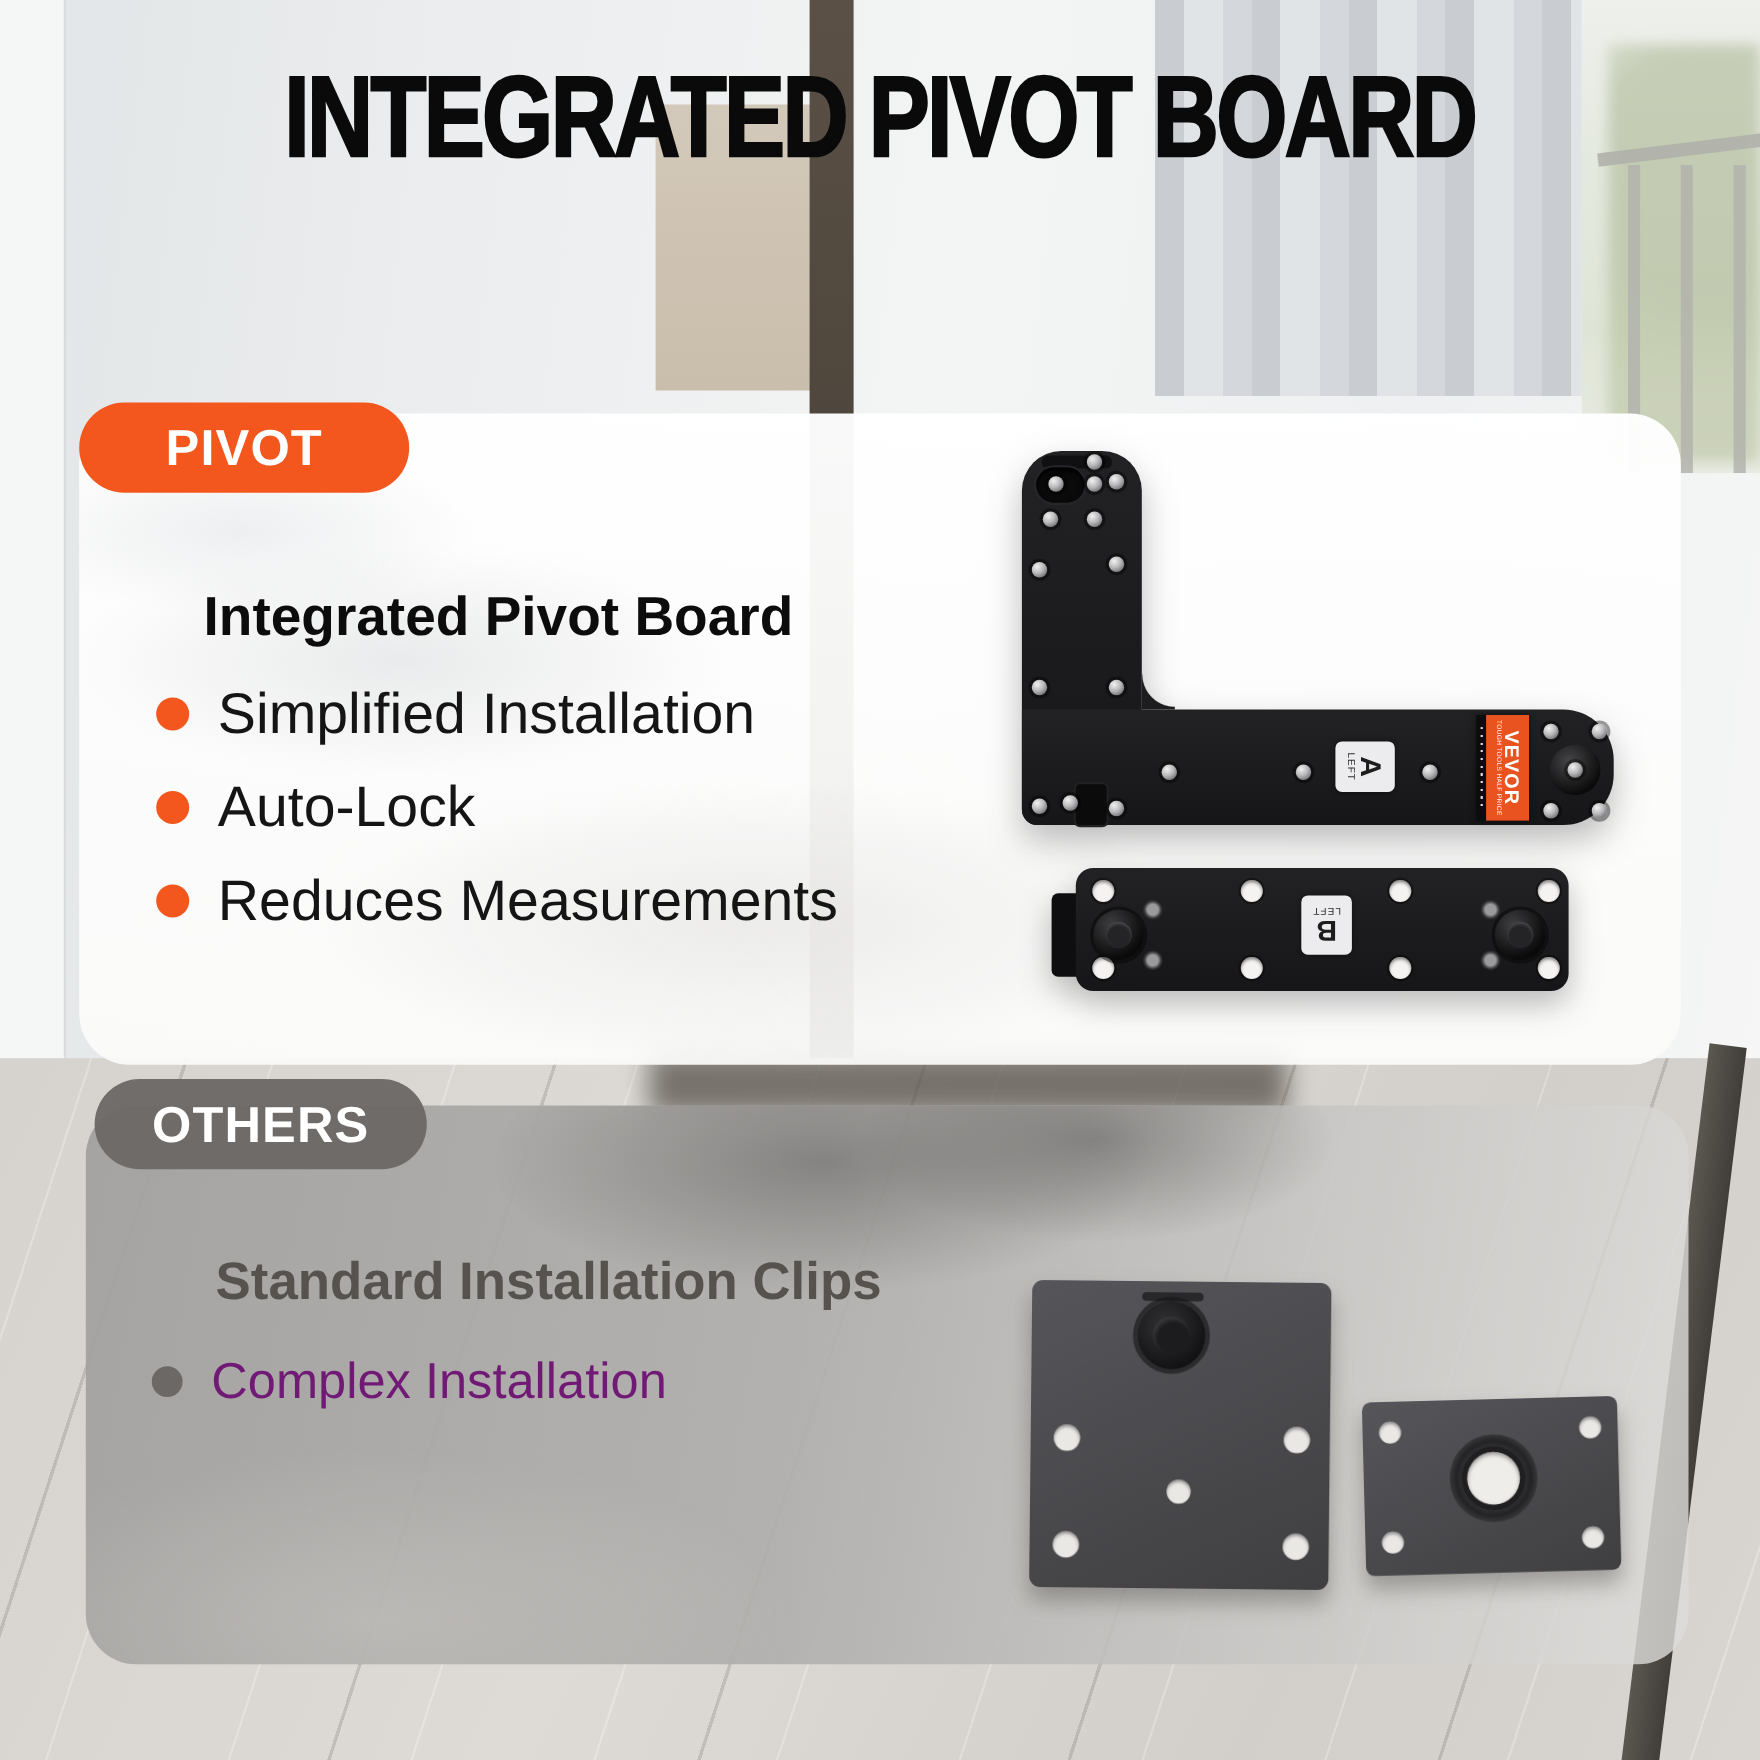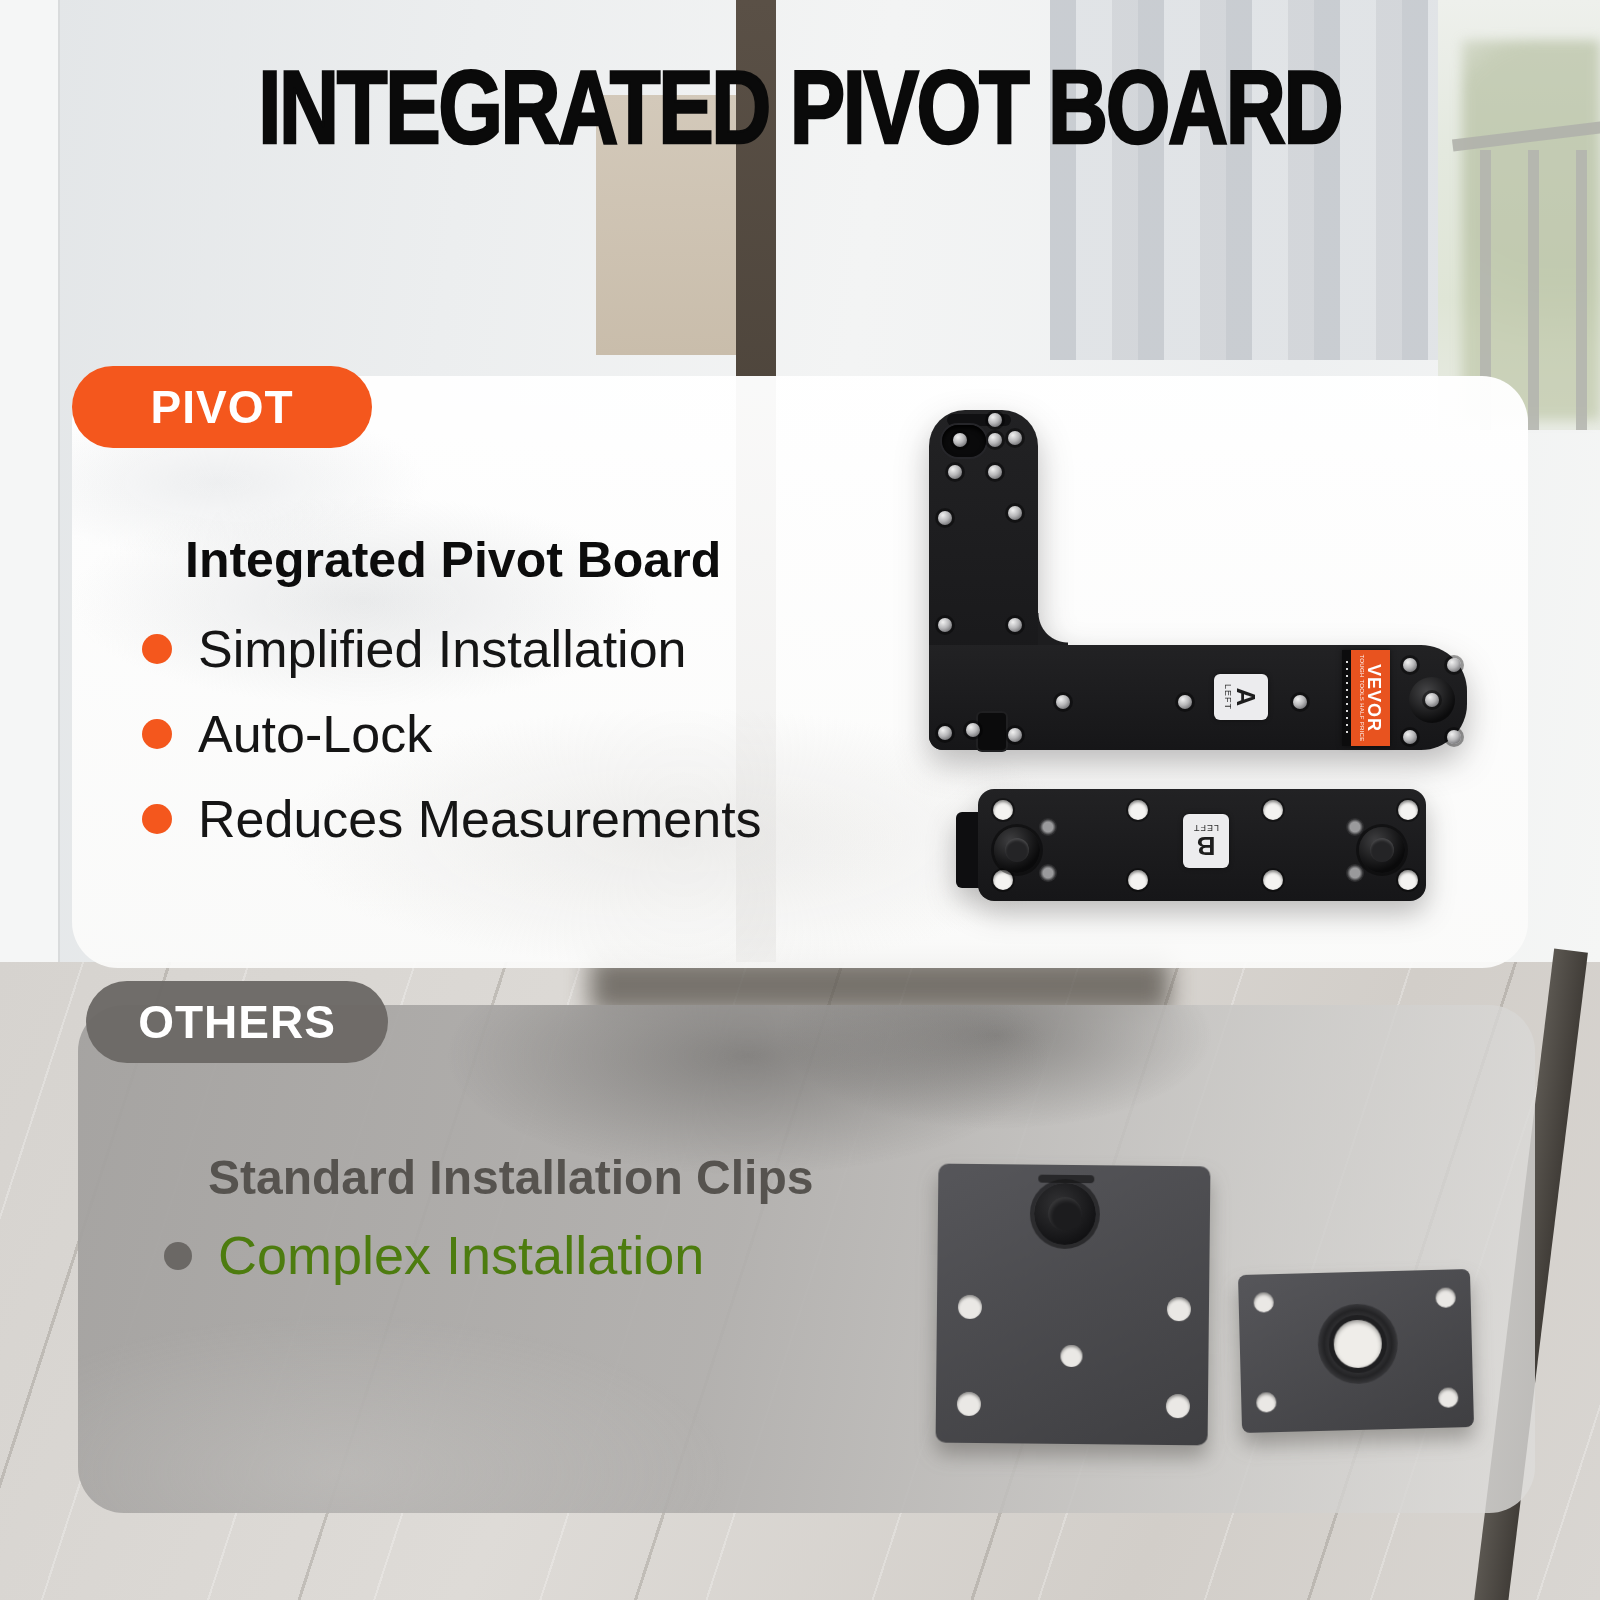--- a/index.html
+++ b/index.html
@@ -60,21 +60,21 @@
 
   
   .others-panel{left:78px;top:1005px;width:1457px;height:508px;border-radius:46px;
     background:linear-gradient(100deg,rgba(163,161,159,.95) 0%,rgba(176,174,172,.92) 45%,rgba(205,204,202,.84) 80%,rgba(222,221,219,.8) 100%);}
   .others-panel::before{content:"";position:absolute;inset:0;border-radius:inherit;
     background:radial-gradient(ellipse 430px 170px at 46% 10%,rgba(88,86,84,.5),transparent 70%),
                radial-gradient(ellipse 300px 130px at 63% 6%,rgba(70,68,66,.45),transparent 72%),
                radial-gradient(ellipse 520px 210px at 18% 92%,rgba(214,212,209,.35),transparent 75%);}
   .pill-others{left:86px;top:981px;width:302px;background:rgba(108,105,102,.97);}
   .others-heading{left:192px;top:1134px;font-size:48px;font-weight:bold;color:#56534F;}
-  .bullets-others{left:164px;top:1224px;font-size:54px;color:#4d7c0f;}
+  .bullets-others{left:138px;top:1224px;font-size:46px;color:#701a75;}
   .bullets-others li{margin-bottom:26px;line-height:63px;}
   .bullets-others .dot{width:28px;height:28px;background:#6B6865;margin:18px 26px 0 0;}
   .bullets-others .btext{max-width:580px;}
 
   
   .metal{background:linear-gradient(180deg,#222224,#161618);}
   .screw{position:absolute;width:14px;height:14px;border-radius:50%;
     background:radial-gradient(circle at 35% 30%,#f1f1f1,#b7b7b9 45%,#77777a 78%,#5a5a5c);
     box-shadow:0 0 0 3px rgba(0,0,0,.38);}
   .hole{position:absolute;border-radius:50%;background:#f4f3f1;
@@ -254,21 +254,21 @@
     <div class="pos-label pos-b">
       <span class="pos-letter">B</span>
       <span class="pos-word">LEFT</span>
     </div>
   </div>
 
   <section class="abs others-panel"></section>
   <div class="abs pill pill-others">
     <span>OTHERS</span>
   </div>
-  <h2 class="abs others-heading" style="margin:16px;">Standard Installation Clips</h2>
+  <h2 class="abs others-heading" style="margin:4px;">Standard Installation Clips</h2>
   <ul class="abs bullets bullets-others">
     <li>
       <span class="dot"></span>
       <span class="btext">Complex Installation</span>
     </li>
   </ul>
 
   <div class="abs plate plate-large">
     <div class="abs bolt-tab"></div>
     <div class="abs big-bolt">

